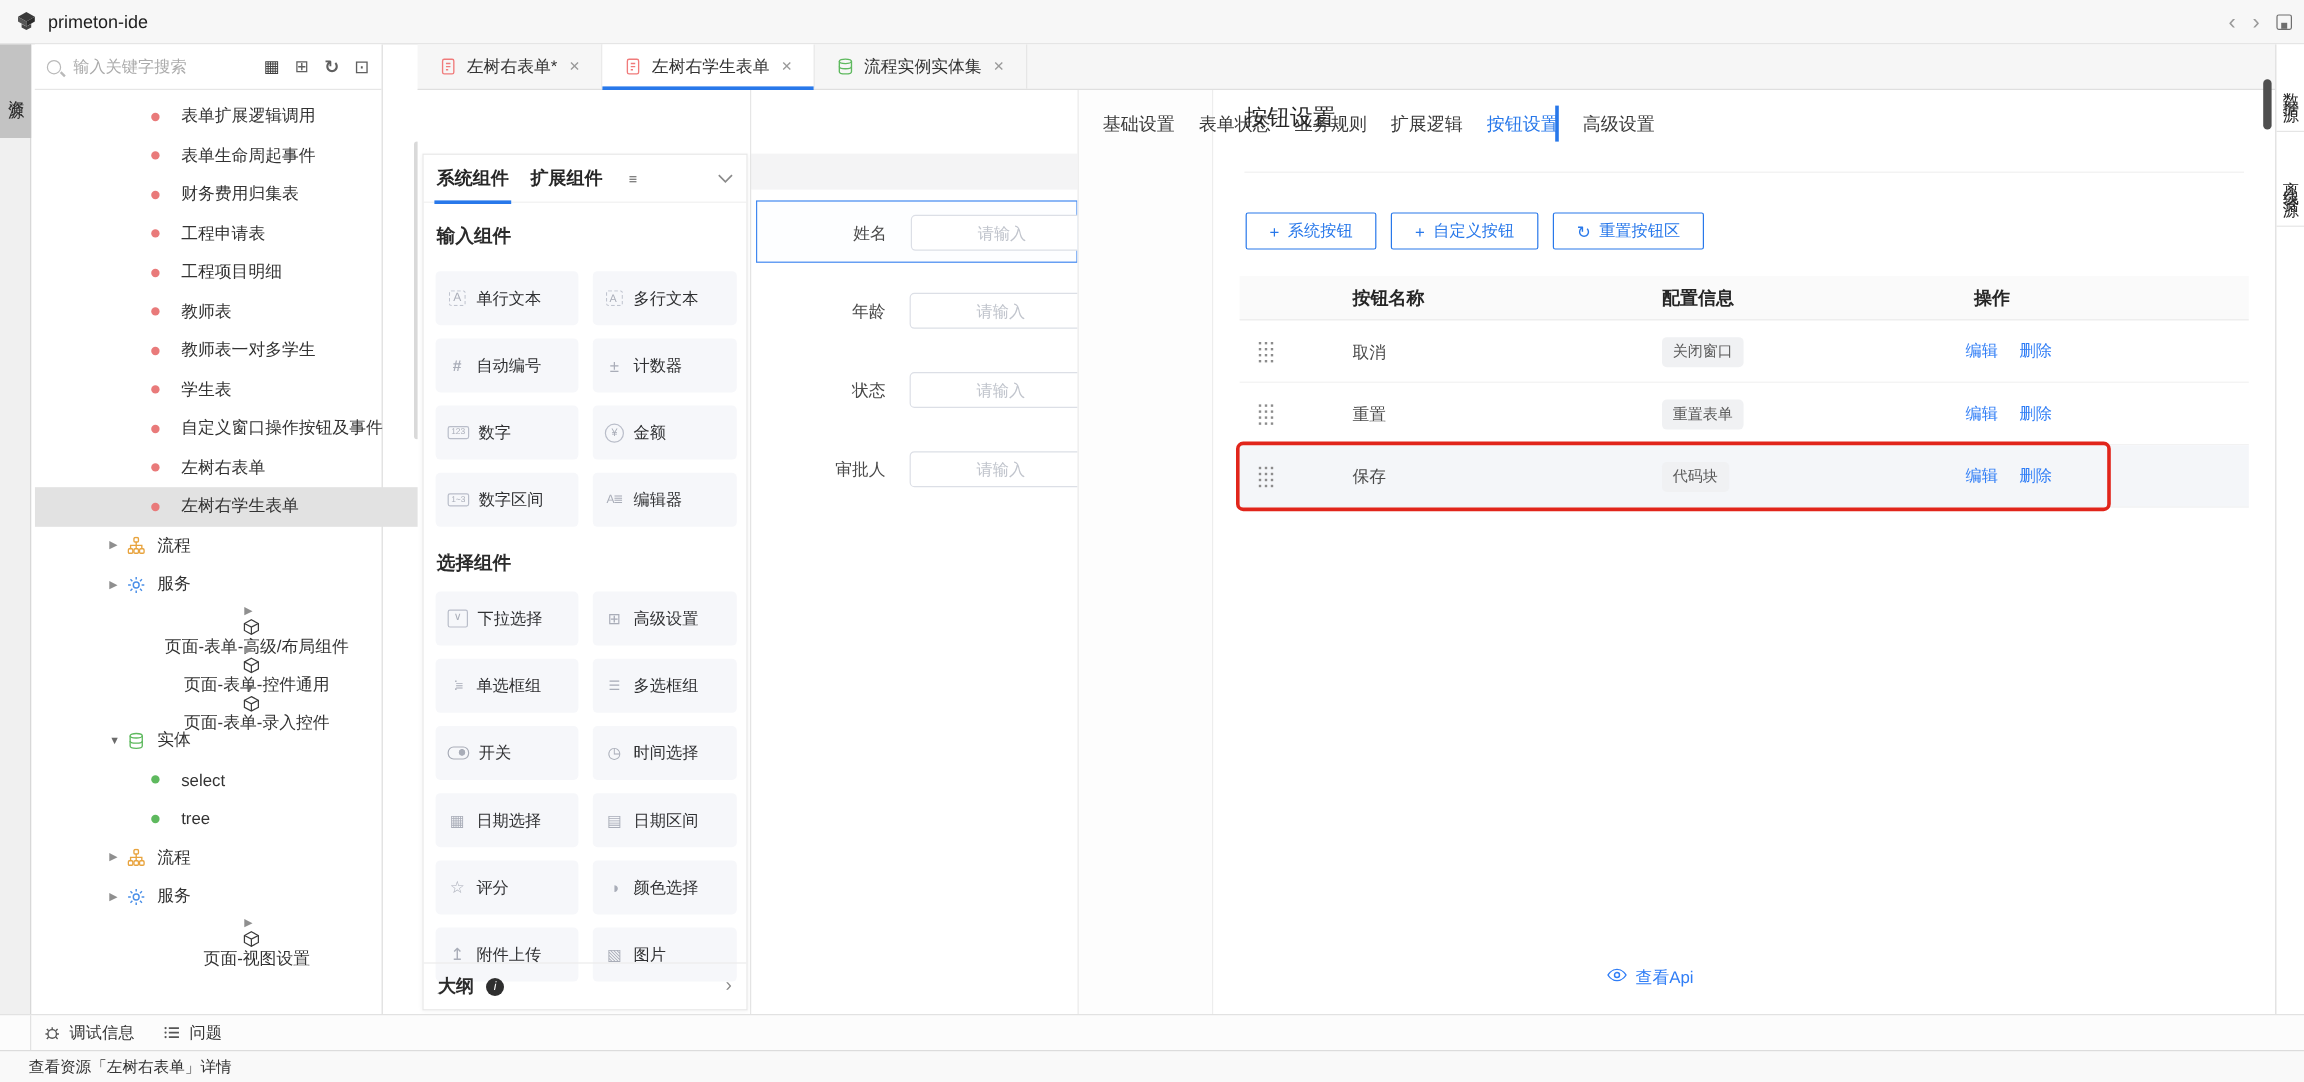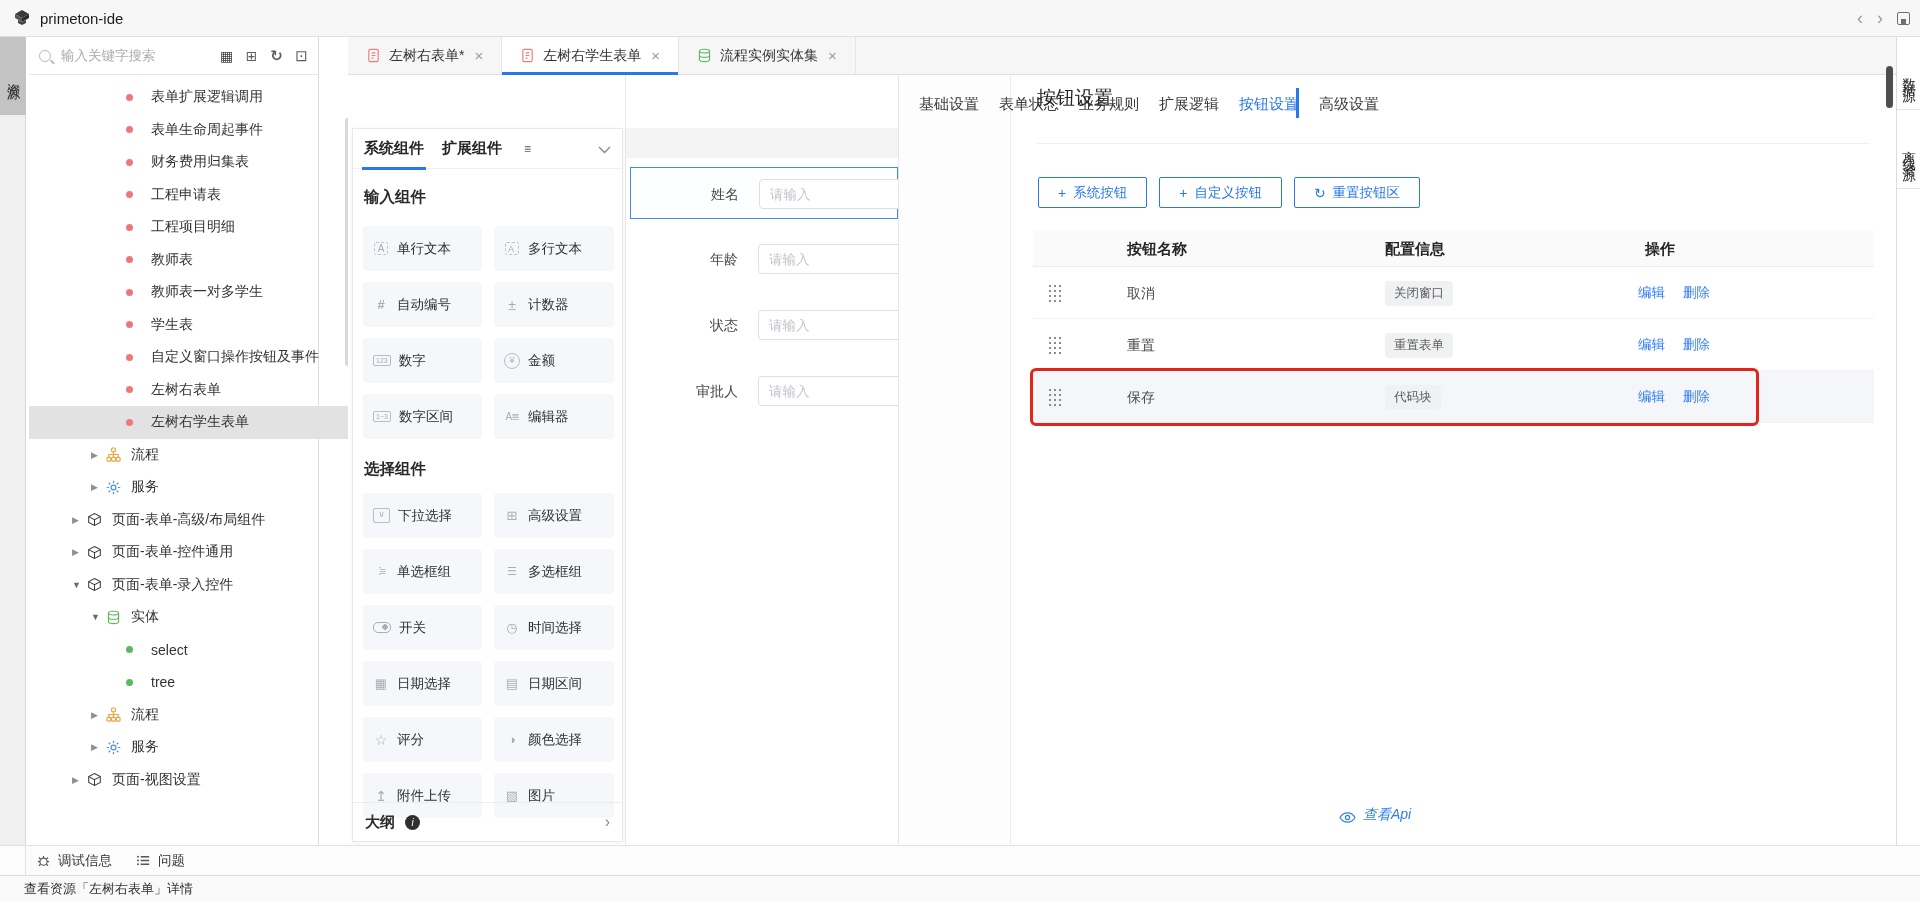--- a/index.html
+++ b/index.html
@@ -33,21 +33,21 @@
   .stools{margin-left:auto;display:flex;gap:8px;align-items:center;}
   .sic{width:17px;height:17px;display:inline-flex;align-items:center;justify-content:center;font-size:14px;color:#5f5f5f;cursor:pointer;}
   .sic.ic-locate-file::before{content:"▦";color:#3e3e3e;font-size:14px;}
   .sic.ic-new-folder::before{content:"⊞";color:#5f5f5f;font-size:14px;}
   .sic.ic-refresh::before{content:"↻";color:#5f5f5f;font-size:15px;font-weight:bold;}
   .sic.ic-collapse-all::before{content:"⊡";color:#5f5f5f;font-size:15px;}
 
   .tree{position:absolute;left:0;top:44px;width:321px;height:763px;display:flex;flex-direction:column;overflow:hidden;}
   .trow{height:32.5px;flex:none;display:flex;align-items:center;font-size:14px;color:#333;cursor:pointer;white-space:nowrap;}
   .trow.selected{background:#e2e2e2;}
-  .trow.lv1{padding-left:43px;}
+  .trow.lv1{padding-left:43px;flex-direction:column;}
   .trow.lv2{padding-left:62px;}
   .trow.lv3{padding-left:97px;}
   .trow .caret{display:none;width:15px;text-align:left;font-size:9px;color:#8f8f8f;flex:none;}
   .trow.caret-closed .caret{display:inline-block;}
   .trow.caret-closed .caret::before{content:"▶";}
   .trow.caret-open .caret{display:inline-block;}
   .trow.caret-open .caret::before{content:"▼";color:#6b6b6b;}
   .tico{width:19px;display:inline-flex;align-items:center;justify-content:flex-start;flex:none;}
   .tico>*{display:none;}
   .tico .dot{width:7px;height:7px;border-radius:50%;}
@@ -76,21 +76,21 @@
 
   
   .center{position:absolute;left:348px;top:75px;width:550px;height:770px;background:#fff;overflow:hidden;}
   .form-strip{position:absolute;left:278px;top:53px;width:272px;height:30px;background:#f4f4f5;}
   .center .vline{position:absolute;left:277px;top:0;width:1px;height:770px;background:#e6e6e6;}
   .fields{position:absolute;left:282px;top:92px;width:268px;}
   .field-row{position:relative;height:52px;margin-bottom:14px;}
   .field-row.selected{border:1px solid #4188f0;background:#fdfeff;}
   .flabel{position:absolute;left:0;top:0;width:108px;height:52px;line-height:52px;text-align:right;font-size:14px;color:#4a4a4a;}
   .field-row input{position:absolute;left:128px;top:11px;width:152px;height:30px;border:1px solid #dcdfe6;border-radius:4px;
-        padding:0 10px;font-size:13.5px;color:#333;outline:none;background:#fff;}
+        padding:0 10px;font-size:13.5px;color:#333;outline:none;background:#fff;text-align:center;}
   .field-row input::placeholder{color:#c0c4cc;}
 
   
   .palette{position:absolute;left:4px;top:53px;width:271px;height:714px;background:#fff;border:1px solid #e8e8e8;
            box-shadow:0 1px 4px rgba(0,0,0,.05);}
   .phead{position:relative;height:40px;border-bottom:1px solid #f0f0f0;display:flex;align-items:center;padding:0 11px;}
   .ptab{font-size:15px;font-weight:bold;color:#262626;margin-right:18px;cursor:pointer;position:relative;}
   .ptab.active::after{content:"";position:absolute;left:-2px;right:-2px;bottom:-12px;height:3px;background:#2878ea;}
   .phead .mini-eq{font-size:12px;color:#5a5a5a;margin-left:4px;}
   .phead .pchev{margin-left:auto;}
@@ -147,22 +147,22 @@
   .btnrow{position:relative;height:52px;border-bottom:1px solid #f2f2f2;}
   .btnrow.highlight{background:#f4f6f9;}
   .dots{position:absolute;left:16px;top:18px;width:2px;height:2px;background:#8c8c8c;
         box-shadow:5px 0 #8c8c8c,10px 0 #8c8c8c,0 5px #8c8c8c,5px 5px #8c8c8c,10px 5px #8c8c8c,
                    0 10px #8c8c8c,5px 10px #8c8c8c,10px 10px #8c8c8c,0 15px #8c8c8c,5px 15px #8c8c8c,10px 15px #8c8c8c;cursor:grab;}
   .bname{position:absolute;left:94px;line-height:52px;font-size:14px;color:#4a4a4a;}
   .btag{position:absolute;left:352px;top:14px;background:#f0f1f3;border-radius:4px;padding:4px 9px;font-size:12.5px;color:#5a5a5a;}
   .blink{position:absolute;line-height:52px;font-size:13.5px;color:#2f7df6;cursor:pointer;text-decoration:none;}
   .bl-edit{left:605px;} .bl-del{left:650px;}
   .redbox{position:absolute;left:131px;top:293px;width:729px;height:58px;border:3px solid #e1251b;border-radius:6px;pointer-events:none;}
-  .apilink{position:absolute;left:440px;top:731px;width:130px;display:flex;align-items:flex-end;gap:7px;
-           color:#2f7df6;font-size:14px;cursor:pointer;font-style:italic;}
+  .apilink{position:absolute;left:440px;top:731px;width:130px;display:flex;align-items:flex-start;gap:7px;
+           color:#2f7df6;font-size:14px;cursor:pointer;}
 
   
   .right-rail{position:absolute;left:1896px;top:37px;width:24px;height:808px;background:#fff;border-left:1px solid #dcdcdc;}
   .vtab{width:100%;border-bottom:1px solid #e5e5e5;display:flex;justify-content:center;padding:30px 0 24px;cursor:pointer;}
   .vtab span{writing-mode:vertical-rl;font-size:13.5px;color:#262626;letter-spacing:6px;}
   .dark-thumb{position:absolute;left:1886px;top:66px;width:7px;height:42px;background:#4e4e4e;border-radius:3.5px;}
 
   
   .bottom-bar{position:absolute;left:0;top:845px;width:1920px;height:30px;background:#fcfcfc;border-top:1px solid #e2e2e2;
               display:flex;align-items:center;}

